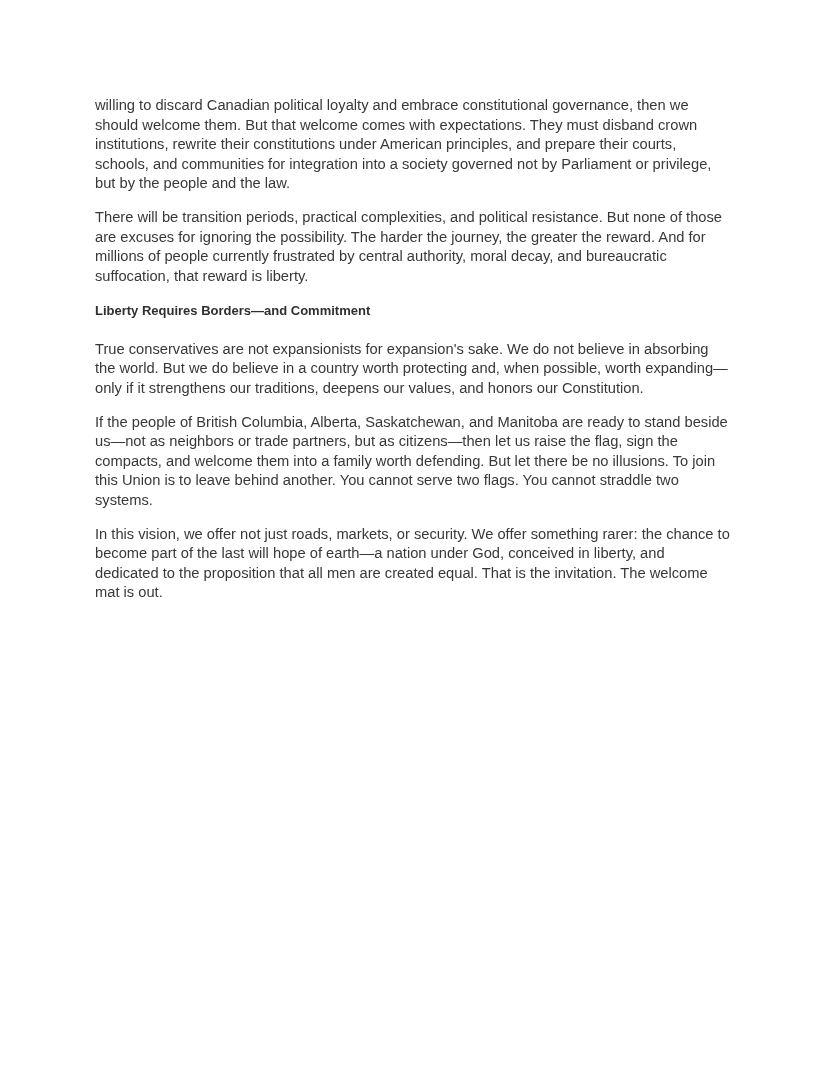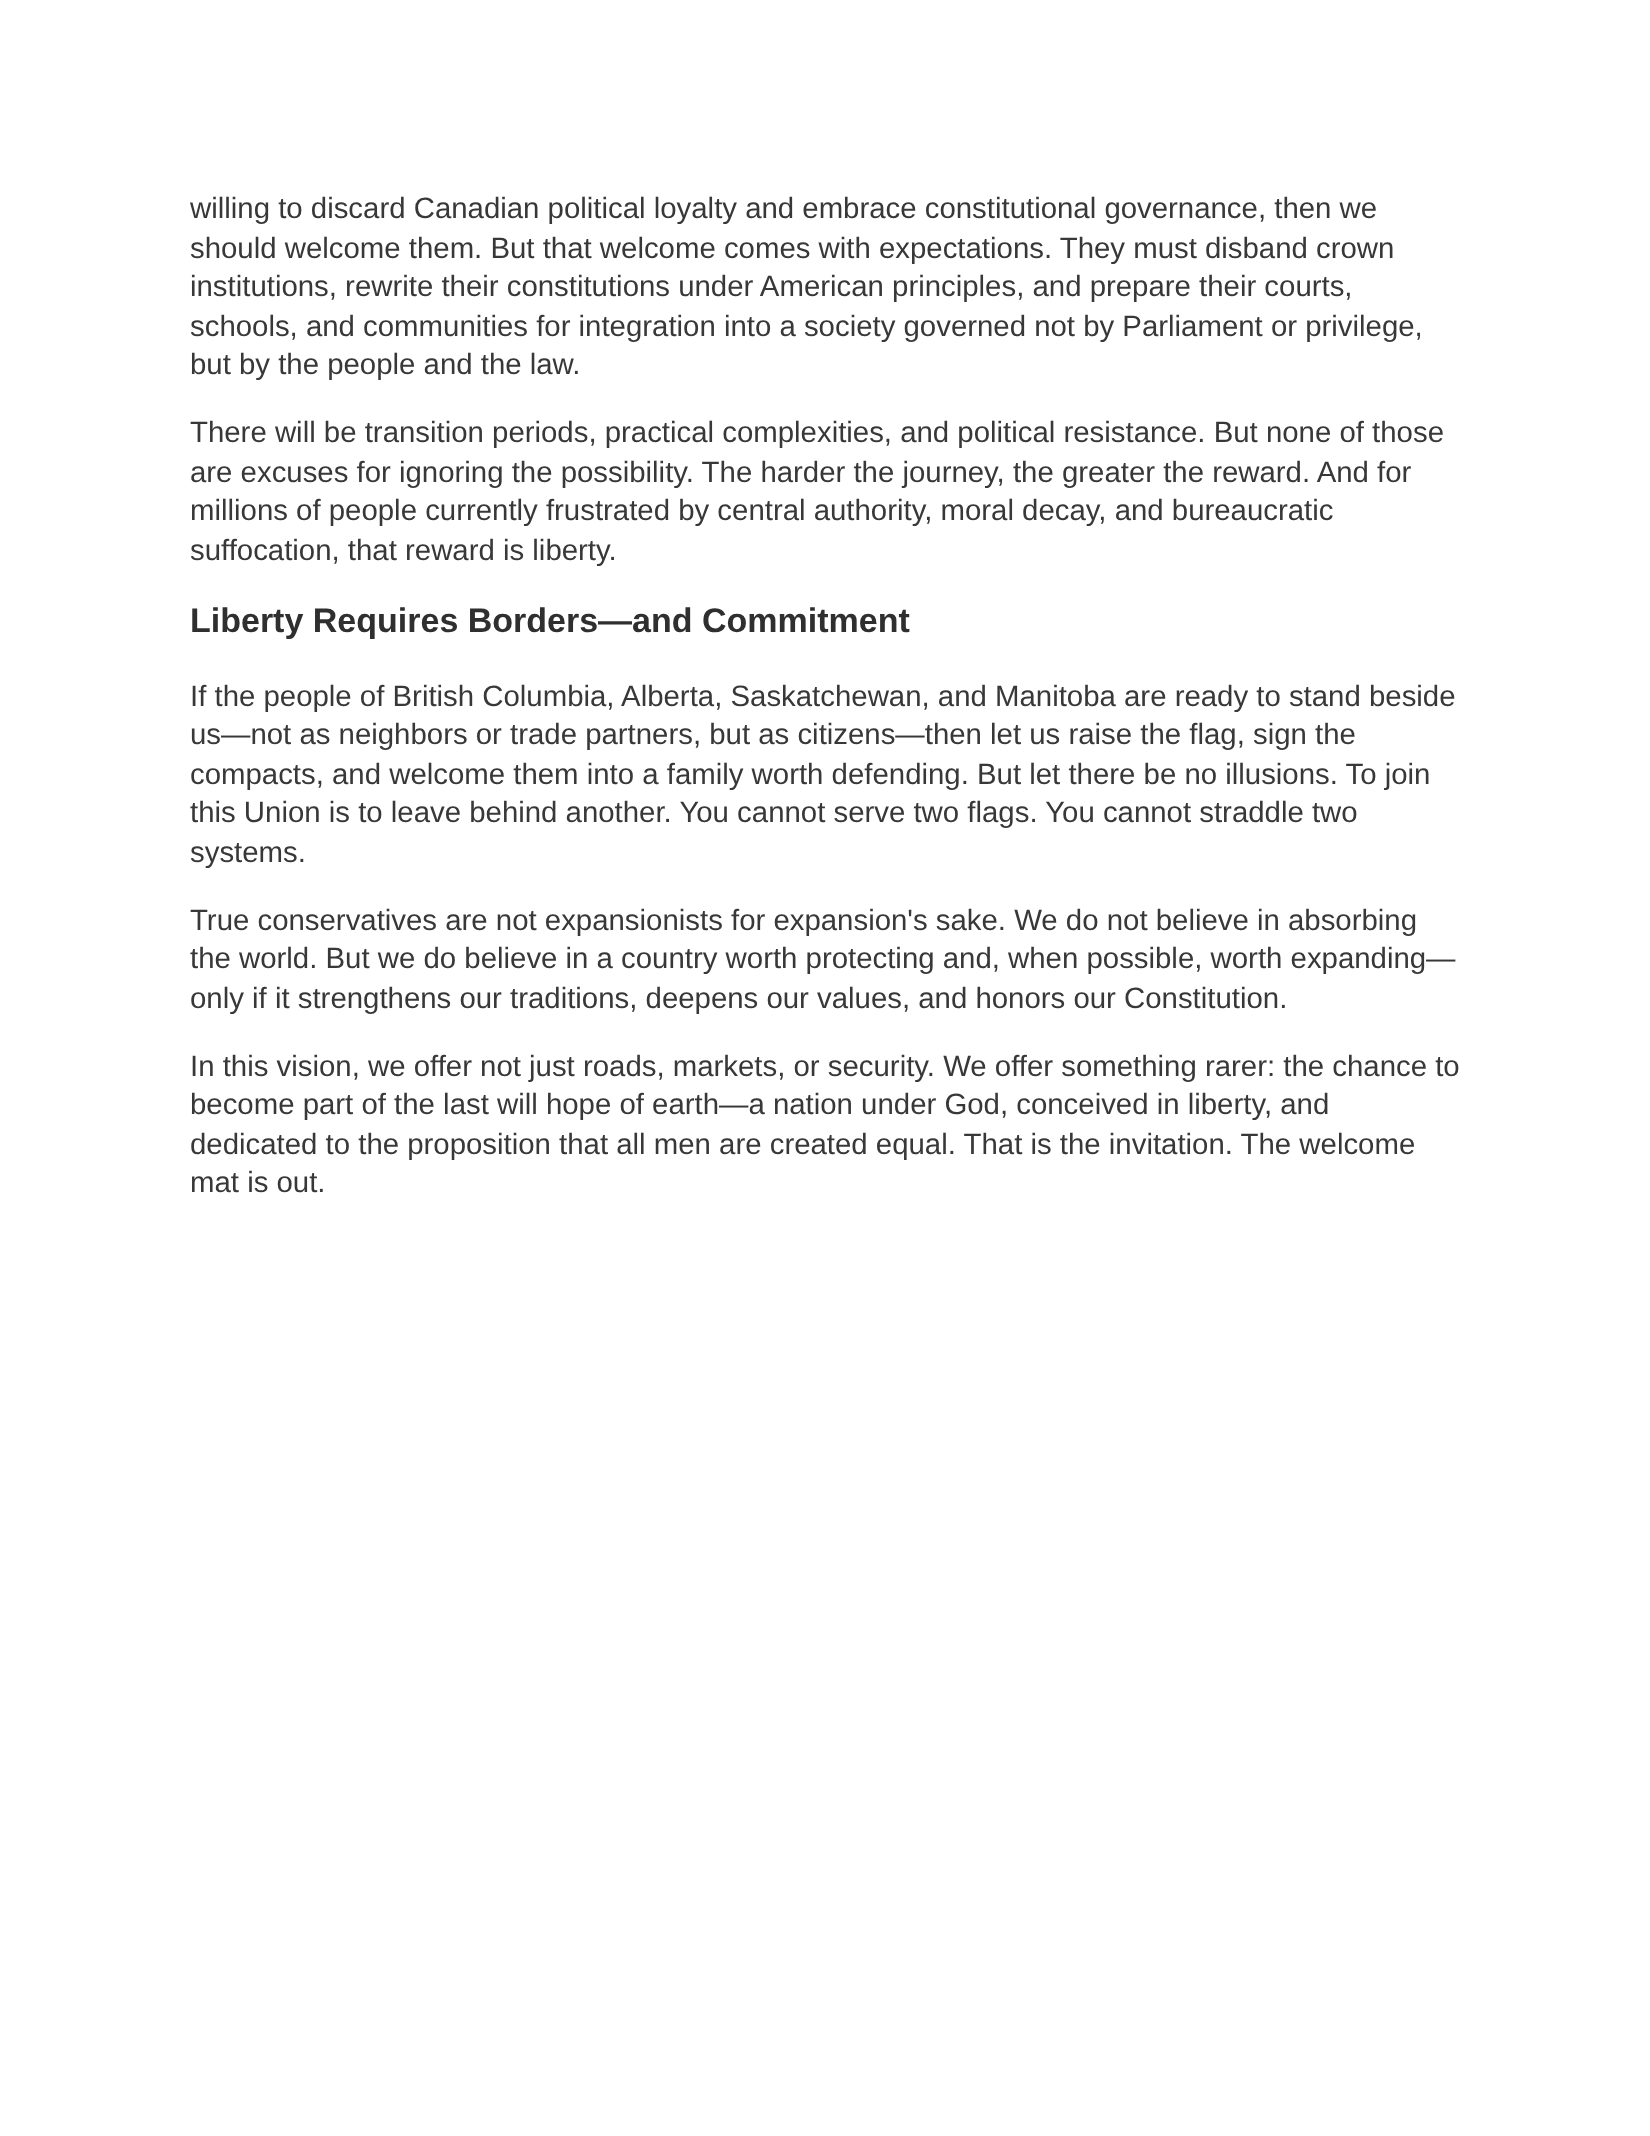--- a/index.html
+++ b/index.html
@@ -22,32 +22,32 @@
     font-family: "Liberation Sans", "DejaVu Sans", sans-serif;
     font-size: 14.7px;
     line-height: 19.5px;
     color: #383838;
     -webkit-font-smoothing: antialiased;
   }
   .content p {
     margin: 0 0 14.5px 0;
   }
   .content h2 {
-    font-size: 17px;
+    font-size: 13px;
     line-height: 19.5px;
     font-weight: bold;
     margin: 0.5px 0 19.5px 0;
     color: #2f2f2f;
   }
 </style>
 </head>
 <body>
 
 <div class="page">
   <div class="content">
     <p>willing to discard Canadian political loyalty and embrace constitutional governance, then we should welcome them. But that welcome comes with expectations. They must disband crown institutions, rewrite their constitutions under American principles, and prepare their courts, schools, and communities for integration into a society governed not by Parliament or privilege, but by the people and the law.</p>
     <p>There will be transition periods, practical complexities, and political resistance. But none of those are excuses for ignoring the possibility. The harder the journey, the greater the reward. And for millions of people currently frustrated by central authority, moral decay, and bureaucratic suffocation, that reward is liberty.</p>
     <h2>Liberty Requires Borders—and Commitment</h2>
+    <p>True conservatives are not expansionists for expansion's sake. We do not believe in absorbing the world. But we do believe in a country worth protecting and, when possible, worth expanding—only if it strengthens our traditions, deepens our values, and honors our Constitution.</p>
     <p>If the people of British Columbia, Alberta, Saskatchewan, and Manitoba are ready to stand beside us—not as neighbors or trade partners, but as citizens—then let us raise the flag, sign the compacts, and welcome them into a family worth defending. But let there be no illusions. To join this Union is to leave behind another. You cannot serve two flags. You cannot straddle two systems.</p>
-    <p>True conservatives are not expansionists for expansion's sake. We do not believe in absorbing the world. But we do believe in a country worth protecting and, when possible, worth expanding—only if it strengthens our traditions, deepens our values, and honors our Constitution.</p>
     <p>In this vision, we offer not just roads, markets, or security. We offer something rarer: the chance to become part of the last will hope of earth—a nation under God, conceived in liberty, and dedicated to the proposition that all men are created equal. That is the invitation. The welcome mat is out.</p>
   </div>
 </div>
 
 </body></html>

